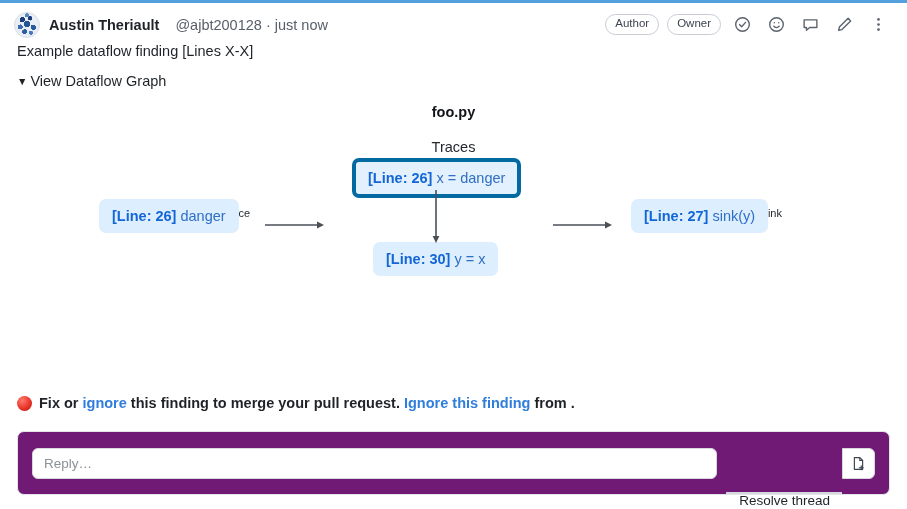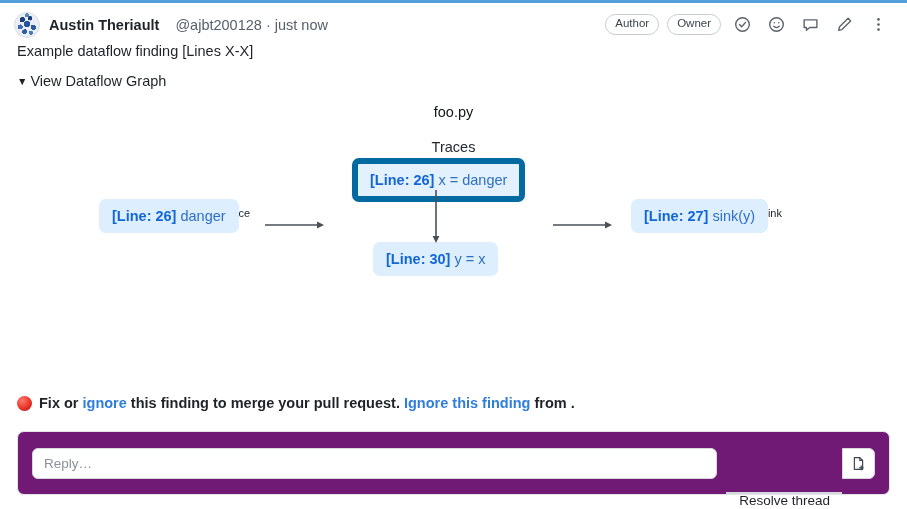--- a/index.html
+++ b/index.html
@@ -91,21 +91,21 @@
   
   .graph {
     position: relative;
     height: 250px;
     margin-top: 6px;
   }
   .file-title {
     position: absolute;
     left: 0; right: 0; top: 8px;
     text-align: center;
-    font-weight: normal;
+    font-weight: bold;
     font-size: 14.5px;
     color: #111418;
   }
   .traces-label {
     position: absolute;
     left: 0; right: 0; top: 43px;
     text-align: center;
     font-size: 14.5px;
     color: #24292f;
   }
@@ -130,21 +130,21 @@
     white-space: nowrap;
     line-height: 1.15;
     border: 1px solid transparent;
   }
   .node .line-no {
     font-weight: bold;
     color: #1266d6;
     margin-right: 4px;
   }
   .node.selected {
-    border: 6px solid #0369a1;
+    border: 4px solid #0369a1;
     background: #e3f0fd;
   }
   .node.source  { left: 99px;  top: 103px; }
   .node.trace1  { left: 352px; top: 62px; }
   .node.trace2  { left: 373px; top: 146px; text-align: center; }
   .node.sink    { left: 631px; top: 103px; }
 
   .arrow-h {
     position: absolute;
     height: 12px;

